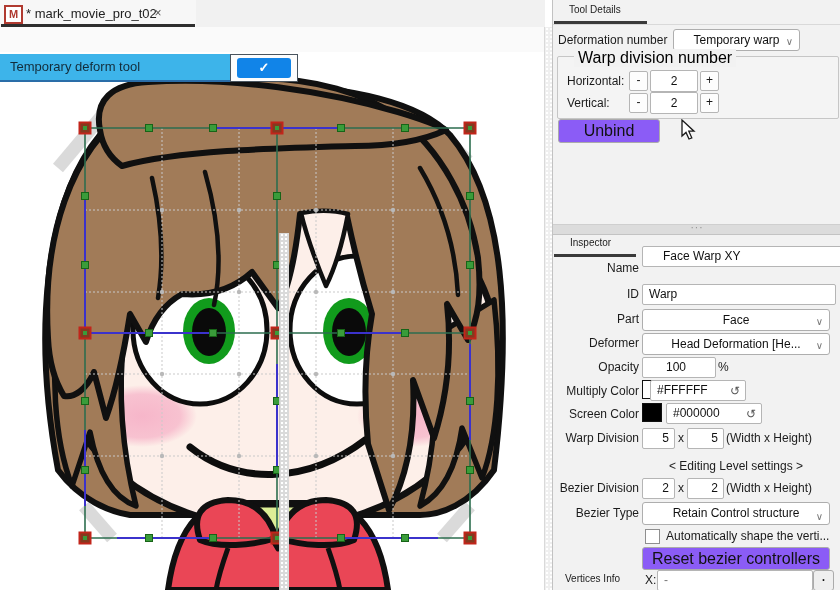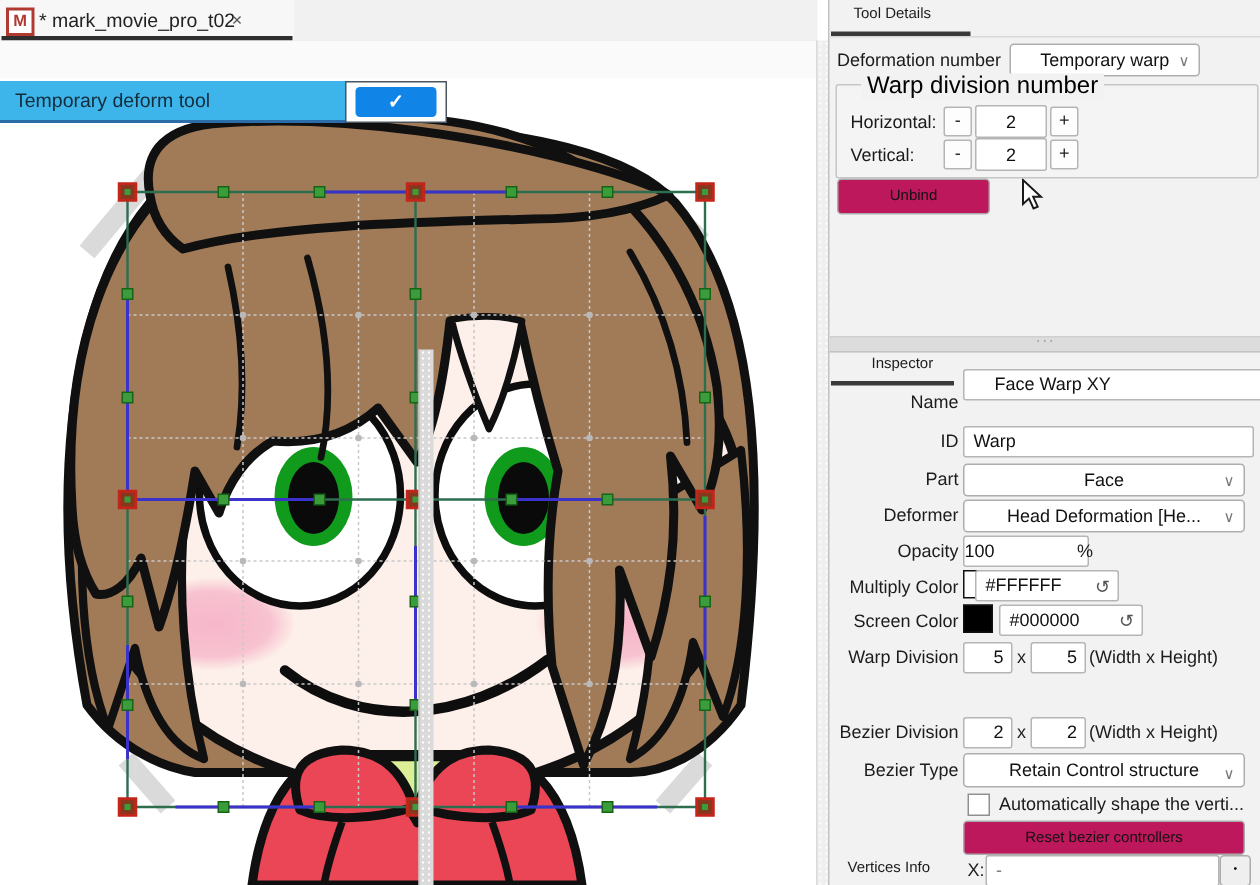--- a/index.html
+++ b/index.html
@@ -41,22 +41,22 @@
   
   #panel{left:552px;top:0;width:288px;height:590px;background:#f2f2f2;border-left:1px solid #c2c2c2;}
   .tab-txt{font-size:10px;color:#1c1c1c;}
   .dark-underline{height:3px;background:#3a3a3a;}
   .row-label{position:absolute;left:0;width:86px;text-align:right;font-size:12px;color:#1c1c1c;}
   .field{position:absolute;background:#fff;border:1px solid #b5b5b5;border-radius:2px;
          font-size:12px;color:#111;line-height:18px;}
   .dropdown{position:absolute;background:#fff;border:1px solid #aeaeae;border-radius:3px;
          font-size:12px;color:#111;text-align:center;cursor:pointer;}
   .chev{position:absolute;right:6px;top:2px;color:#777;font-size:10px;}
-  .btn{position:absolute;background:#be185d;border:1px solid #ababab;border-radius:3px;
-       font-size:10px;color:#111;text-align:center;cursor:pointer;}
+  .btn{position:absolute;background:#8b5cf6;border:1px solid #ababab;border-radius:3px;
+       font-size:16px;color:#111;text-align:center;cursor:pointer;}
   .spin{position:absolute;width:17px;height:18px;background:#fdfdfd;border:1px solid #b5b5b5;
        border-radius:2px;text-align:center;line-height:17px;font-size:12px;cursor:pointer;}
   .suffix{position:absolute;font-size:12px;color:#1c1c1c;}
 
   #tool-details{left:0;top:0;width:288px;height:224px;}
   #group-box{left:4px;top:56px;width:280px;height:61px;border:1px solid #c6c6c6;border-radius:2px;background:#f4f4f4;}
   #group-legend{left:9px;top:49px;background:#f2f2f2;padding:0 4px;font-size:16px;color:#000000;margin-left:12px;}
 
   #splitter{left:0;top:224px;width:288px;height:9px;background:#dcdcdc;border-top:1px solid #cfcfcf;
             border-bottom:1px solid #c3c3c3;text-align:center;color:#8f8f8f;font-size:10px;line-height:6px;letter-spacing:1px;}
@@ -308,21 +308,21 @@
       <div class="spin" style="left:76px;top:93px">-</div>
       <div class="field" style="left:97px;top:92px;width:46px;height:20px;text-align:center;line-height:20px">2</div>
       <div class="spin" style="left:147px;top:93px">+</div>
 
       <div class="btn" style="left:5px;top:119px;width:100px;height:22px;line-height:22px">Unbind</div>
     </div>
 
     <div id="splitter" class="abs">···</div>
 
     <div id="inspector" class="abs">
-      <div class="abs tab-txt" style="left:28px;top:4px">Inspector</div>
+      <div class="abs tab-txt" style="left:17px;top:4px">Inspector</div>
       <div class="abs dark-underline" style="left:1px;top:21px;width:82px"></div>
 
       <div class="row-label" style="top:28px">Name</div>
       <div class="field" style="left:89px;top:13px;width:186px;height:19px;padding-left:20px">Face Warp XY</div>
 
       <div class="row-label" style="top:54px">ID</div>
       <div class="field" style="left:89px;top:51px;width:186px;height:19px;padding-left:6px">Warp</div>
 
       <div class="row-label" style="top:79px">Part</div>
       <div class="dropdown" style="left:89px;top:76px;width:186px;height:20px;line-height:20px">
@@ -330,21 +330,21 @@
         <span class="chev">∨</span>
       </div>
 
       <div class="row-label" style="top:103px">Deformer</div>
       <div class="dropdown" style="left:89px;top:100px;width:186px;height:20px;line-height:20px">
         <span>Head Deformation  [He...</span>
         <span class="chev">∨</span>
       </div>
 
       <div class="row-label" style="top:127px">Opacity</div>
-      <div class="field" style="left:89px;top:124px;width:66px;height:19px;text-align:left;padding-right:16px">100</div>
+      <div class="field" style="left:89px;top:124px;width:66px;height:19px;text-align:center;padding-right:6px">100</div>
       <div class="suffix" style="left:165px;top:127px">%</div>
 
       <div class="row-label" style="top:151px">Multiply Color</div>
       <div class="swatch" style="left:89px;top:147px;background:#FFFFFF"></div>
       <div class="field" style="left:97px;top:147px;width:88px;height:19px;padding-left:6px">
         <span>#FFFFFF</span>
         <span class="undo">↺</span>
       </div>
 
       <div class="row-label" style="top:174px">Screen Color</div>
@@ -353,20 +353,21 @@
         <span>#000000</span>
         <span class="undo">↺</span>
       </div>
 
       <div class="row-label" style="top:198px">Warp Division</div>
       <div class="field" style="left:89px;top:195px;width:26px;height:19px;text-align:right;padding-right:5px">5</div>
       <div class="suffix" style="left:125px;top:198px">x</div>
       <div class="field" style="left:134px;top:195px;width:30px;height:19px;text-align:right;padding-right:5px">5</div>
       <div class="suffix" style="left:173px;top:198px">(Width x Height)</div>
 
+      <div class="abs" style="left:89px;top:226px;width:188px;text-align:center;font-size:12px;color:#1c1c1c">&lt; Editing Level settings &gt;</div>
 
       <div class="row-label" style="top:248px">Bezier Division</div>
       <div class="field" style="left:89px;top:245px;width:26px;height:19px;text-align:right;padding-right:5px">2</div>
       <div class="suffix" style="left:125px;top:248px">x</div>
       <div class="field" style="left:134px;top:245px;width:30px;height:19px;text-align:right;padding-right:5px">2</div>
       <div class="suffix" style="left:173px;top:248px">(Width x Height)</div>
 
       <div class="row-label" style="top:273px">Bezier Type</div>
       <div class="dropdown" style="left:89px;top:269px;width:186px;height:21px;line-height:21px">
         <span>Retain Control structure</span>

